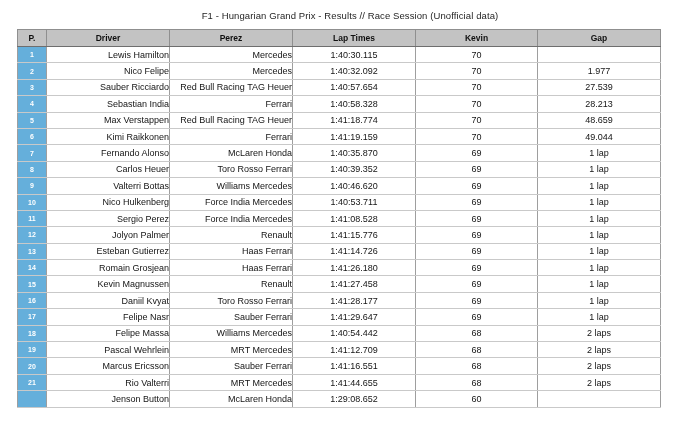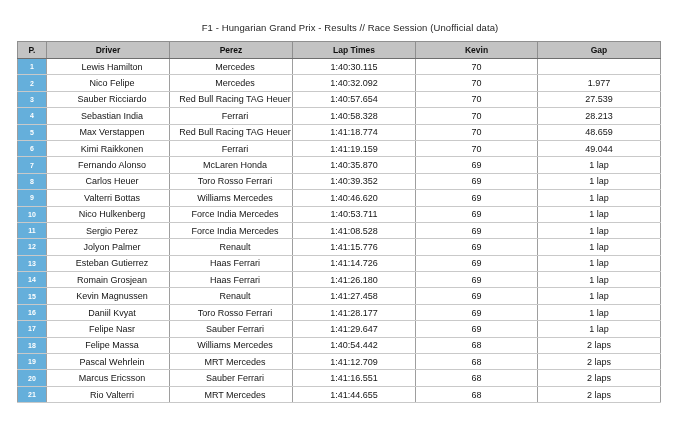--- a/index.html
+++ b/index.html
@@ -10,21 +10,21 @@
     height: 435px;
     font-family: "Liberation Sans", sans-serif;
     overflow: hidden;
   }
   .page {
     position: relative;
     width: 700px;
     height: 435px;
   }
   .title {
-    padding-top: 22px;
+    padding-top: 10px;
     text-align: center;
     font-size: 9.5px;
     color: #1f1f1f;
     letter-spacing: 0.1px;
   }
   table.results {
     border-collapse: collapse;
     table-layout: fixed;
     margin: 8px 0 0 17px;
     width: 643px;
@@ -54,21 +54,21 @@
     overflow: hidden;
   }
   td.pos {
     background: var(--position-bg, #65afdb);
     color: var(--position-text, #ffffff);
     font-size: 7px;
     font-weight: bold;
     text-align: center;
   }
   td.cell-left {
-    text-align: center;
+    text-align: right;
     padding-left: 8px;
   }
   td.cell-center {
     text-align: center;
   }
 </style>
 </head>
 <body>
 
 <div class="page">
@@ -276,15 +276,23 @@
 
   <tr>
     <td class="pos">21</td>
     <td class="cell-left">Rio Valterri</td>
     <td class="cell-left">MRT Mercedes</td>
     <td class="cell-center">1:41:44.655</td>
     <td class="cell-center">68</td>
     <td class="cell-center">2 laps</td>
   </tr>
 
+  <tr>
+    <td class="pos"></td>
+    <td class="cell-left">Jenson Button</td>
+    <td class="cell-left">McLaren Honda</td>
+    <td class="cell-center">1:29:08.652</td>
+    <td class="cell-center">60</td>
+    <td class="cell-center"></td>
+  </tr>
 </tbody>
   </table>
 </div>
 
 </body></html>

